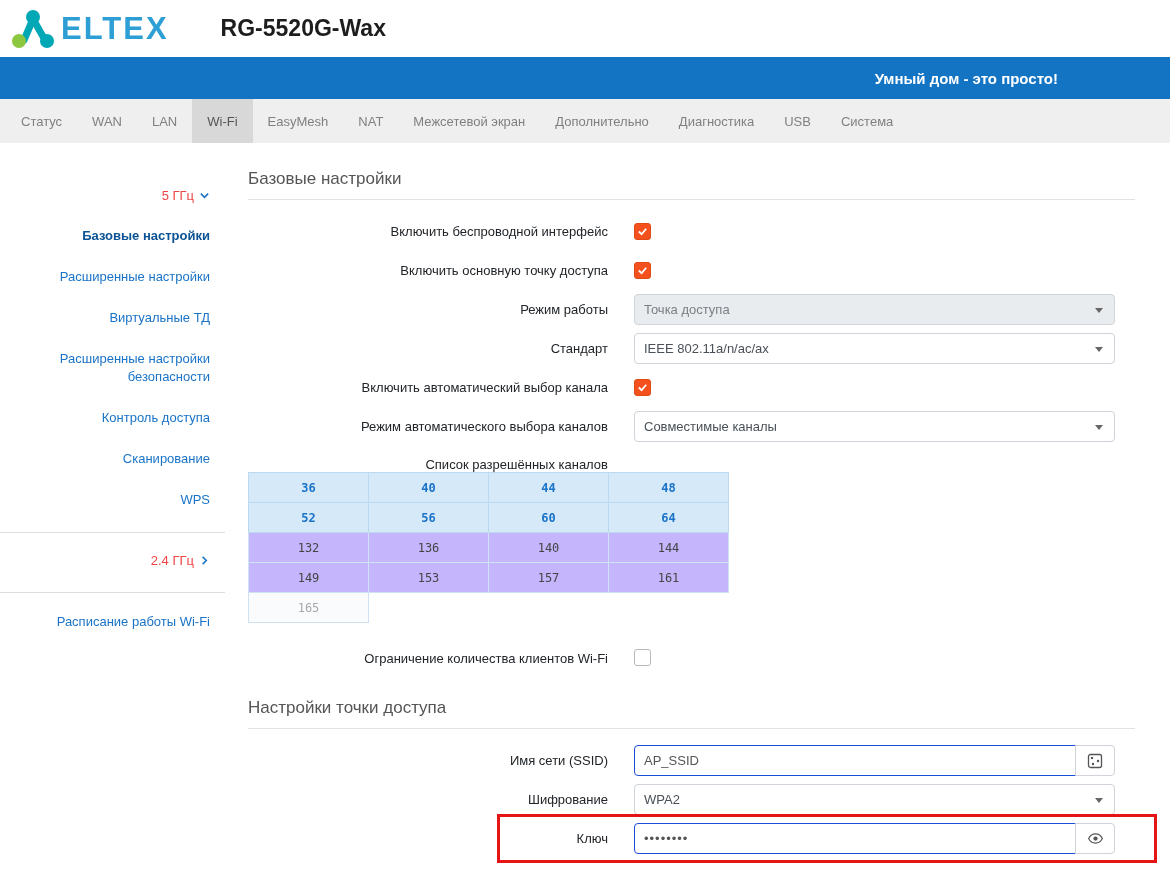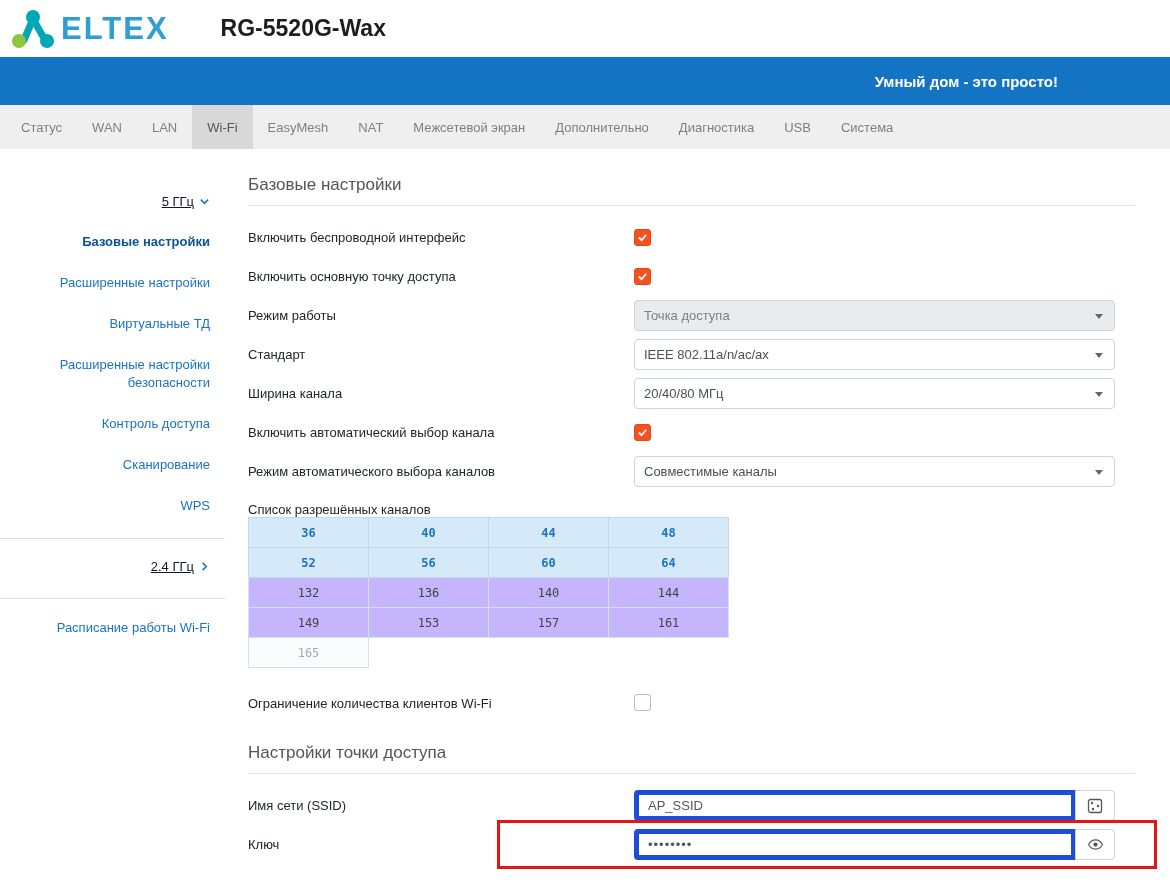--- a/index.html
+++ b/index.html
@@ -7,46 +7,46 @@
     margin: 0; width: 1170px; background: #fff; color: #333;
     font-family: "Liberation Sans", sans-serif; font-size: 13px;
   }
   
   .topbar { height: 57px; display: flex; align-items: center; background: #fff; }
   .logo { display: flex; align-items: center; margin-left: 10px; }
   .brand { font-size: 31px; font-weight: bold; color: #2e9fd4; letter-spacing: 2px; margin-left: 5px; }
   .model { font-size: 23px; font-weight: bold; color: #1d1d1d; margin: 0 0 0 52px; }
   
   .banner {
-    height: 48px; background: #1474c4; color: #fff; font-weight: bold; font-size: 15px;
+    height: 42px; background: #1474c4; color: #fff; font-weight: bold; font-size: 15px;
     display: flex; align-items: center; justify-content: flex-end; padding-right: 112px;
   }
   
   .tabs { height: 44px; background: #efefef; display: flex; align-items: stretch; padding-left: 6px; }
   .tab { display: flex; align-items: center; padding: 14px 15px; color: #808080; cursor: pointer; white-space: nowrap; }
   .tab.active { background: #d8d8d8; color: #555; }
   
   .page-body { display: flex; align-items: flex-start; }
   .sidebar { width: 225px; flex: none; padding-top: 45px; text-align: right; }
-  .side-head { color: #0f172a; padding-right: 15px; margin-bottom: 24px; cursor: pointer; text-decoration: underline; }
+  .side-head { color: #ef4444; padding-right: 15px; margin-bottom: 24px; cursor: pointer; }
   .side-head svg { vertical-align: -1px; margin-left: 5px; }
   .side-item { color: #1a73c7; padding: 0 15px 0 20px; margin-bottom: 22px; cursor: pointer; line-height: 1.45; }
   .side-item.active { color: #0b5394; font-weight: bold; }
   .side-div { border: none; border-top: 1px solid #ddd; margin: 16px 0 20px 0; }
   
   .main { flex: 1; padding: 26px 35px 30px 23px; }
   .section-title {
     font-size: 17px; font-weight: normal; color: #555; margin: 0 0 16px 0;
     padding-bottom: 10px; border-bottom: 1px solid #e2e2e2;
   }
   .section-title.second { margin-top: 24px; }
   .row { display: flex; align-items: center; margin-bottom: 8px; min-height: 31px; position: relative; }
   .row.row-top { align-items: flex-start; flex-direction: column; }
   .row.row-top .lbl { margin-top: 7px; }
-  .lbl { width: 386px; flex: none; padding-right: 42px; color: #212529; }
+  .lbl { width: 386px; flex: none; padding-right: 26px; text-align: right; color: #212529; }
   .ctrl { width: 481px; flex: none; }
   
   .cb {
     display: inline-flex; width: 17px; height: 17px; border: 1px solid #b9b9b9; border-radius: 3px;
     background: #fff; align-items: center; justify-content: center; cursor: pointer; margin-top: 7px;
   }
   .cb svg { display: none; }
   .cb.checked { background: #f4511e; border-color: #e04a15; }
   .cb.checked svg { display: block; }
   
@@ -63,21 +63,21 @@
   
   .chan-table { border-collapse: collapse; width: 481px; table-layout: fixed; font-family: "DejaVu Sans Mono", monospace; font-size: 12px; }
   .chan-table td { height: 30px; text-align: center; border: 1px solid #cfe2f3; cursor: pointer; }
   .chan-table td.c-sel  { background: #d6e9f8; color: #1a73c7; font-weight: bold; border-color: #bcd9f0; }
   .chan-table td.c-norm { background: #c4b5fd; color: #444; }
   .chan-table td.c-dis  { background: #fafbfc; color: #a9a9a9; margin-top: 28px; }
   .chan-table td.c-empty { border: none; background: transparent; cursor: default; }
   
   .igroup { display: flex; width: 481px; }
   .igroup input {
-    flex: 1; height: 31px; border: 5px solid #1d4ed8; border-radius: 4px 0 0 4px; padding: 0 9px;
+    flex: 1; height: 31px; border: 1px solid #1d4ed8; border-radius: 4px 0 0 4px; padding: 0 9px;
     font-size: 13px; color: #555; font-family: "Liberation Sans", sans-serif; outline: none; min-width: 0;
   }
   .igbtn {
     width: 40px; height: 31px; margin-left: -1px; border: 1px solid #ced4da; border-radius: 0 4px 4px 0;
     background: #fff; display: flex; align-items: center; justify-content: center; cursor: pointer; padding: 0;
   }
   
   .red-annotation {
     position: absolute; left: 249px; right: -22px; top: -9px; bottom: -9px;
     border: 3px solid #e51515; pointer-events: none; z-index: 5;
@@ -185,30 +185,20 @@
       <label class="lbl">Стандарт</label>
       <div class="ctrl">
         <div class="sel-wrap">
           <select>
             <option selected="">IEEE 802.11a/n/ac/ax</option>
           </select>
         </div>
       </div>
     </div>
 
-    <div class="row">
-      <label class="lbl">Ширина канала</label>
-      <div class="ctrl">
-        <div class="sel-wrap">
-          <select>
-            <option selected="">20/40/80 МГц</option>
-          </select>
-        </div>
-      </div>
-    </div>
 
     <div class="row">
       <label class="lbl">Включить автоматический выбор канала</label>
       <div class="ctrl">
         <span class="cb checked" style="margin-top:0;">
           <svg width="11" height="11" viewBox="0 0 12 12">
               <path d="M2 6l3 3 5-6" fill="none" stroke="#fff" stroke-width="2"></path>
             </svg>
         </span>
       </div>
@@ -284,20 +274,30 @@
           <svg width="16" height="16" viewBox="0 0 16 16">
             <rect x="1.5" y="1.5" width="13" height="13" rx="2" fill="none" stroke="#555" stroke-width="1.3"></rect>
             <circle cx="5" cy="5" r="1.2" fill="#555"></circle>
             <circle cx="11" cy="8" r="1.2" fill="#555"></circle>
             <circle cx="6" cy="11" r="1.2" fill="#555"></circle>
           </svg>
         </button>
       </div>
     </div>
 
+    <div class="row">
+      <label class="lbl">Шифрование</label>
+      <div class="ctrl">
+        <div class="sel-wrap">
+          <select>
+            <option selected="">WPA2</option>
+          </select>
+        </div>
+      </div>
+    </div>
 
     <div class="row">
       <div class="red-annotation"></div>
       <label class="lbl">Ключ</label>
       <div class="ctrl igroup">
         <input type="text" style="letter-spacing: 1px;" value="••••••••">
         <button class="igbtn">
           <svg width="17" height="17" viewBox="0 0 24 24">
             <path d="M12 5.5C5.5 5.5 2.3 12 2.3 12s3.2 6.5 9.7 6.5 9.7-6.5 9.7-6.5S18.5 5.5 12 5.5z" fill="none" stroke="#555" stroke-width="1.6"></path>
             <circle cx="12" cy="12" r="3" fill="#555"></circle>

